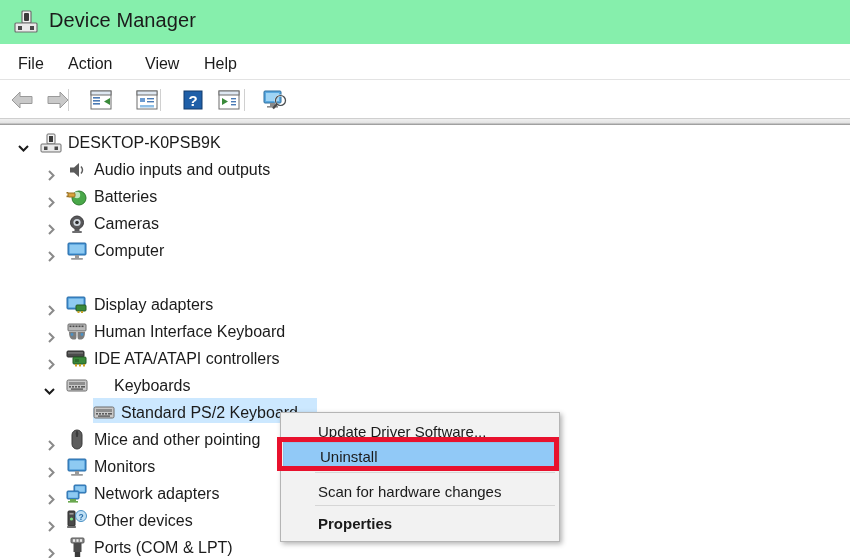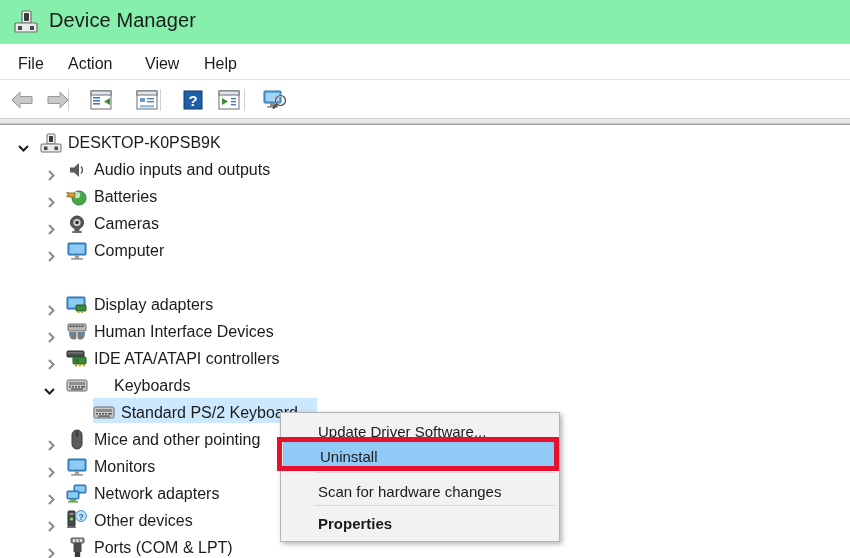--- a/index.html
+++ b/index.html
@@ -385,21 +385,21 @@
           <rect x="6.5" y="3.5" width="2" height="1.6" fill="#4a4a4a"></rect>
           <rect x="9.5" y="3.5" width="2" height="1.6" fill="#4a4a4a"></rect>
           <rect x="12.5" y="3.5" width="2" height="1.6" fill="#4a4a4a"></rect>
           <rect x="15.5" y="3.5" width="2" height="1.6" fill="#4a4a4a"></rect>
           <path d="M3 10 Q3 17 6.5 17.5 L9 17.5 Q10.5 17.5 10.5 14 L10.5 10 Z" fill="#7d7d7d"></path>
           <path d="M19 10 Q19 17 15.5 17.5 L13 17.5 Q11.5 17.5 11.5 14 L11.5 10 Z" fill="#7d7d7d"></path>
           <circle cx="6" cy="12.5" r="1.4" fill="#4a90c4"></circle>
           <circle cx="16" cy="12.5" r="1.4" fill="#4a90c4"></circle>
         </svg>
       </span>
-      <span class="label" style="margin-left:94px;">Human Interface Devices</span>
+      <span class="label" style="margin-left:94px;">Human Interface Keyboard</span>
     </div>
 
     <div class="trow" style="left:0; top:221px;">
       <span class="chev" style="left:44px; top:11px;">
         <svg width="8" height="11" viewBox="0 0 8 11">
             <path d="M2 1 L6.5 5.5 L2 10" fill="none" stroke="#8a8a8a" stroke-width="2"></path>
           </svg>
       </span>
       <span class="ticon" style="left:66px; top:3px;">
         <svg width="22" height="20" viewBox="0 0 22 20">

